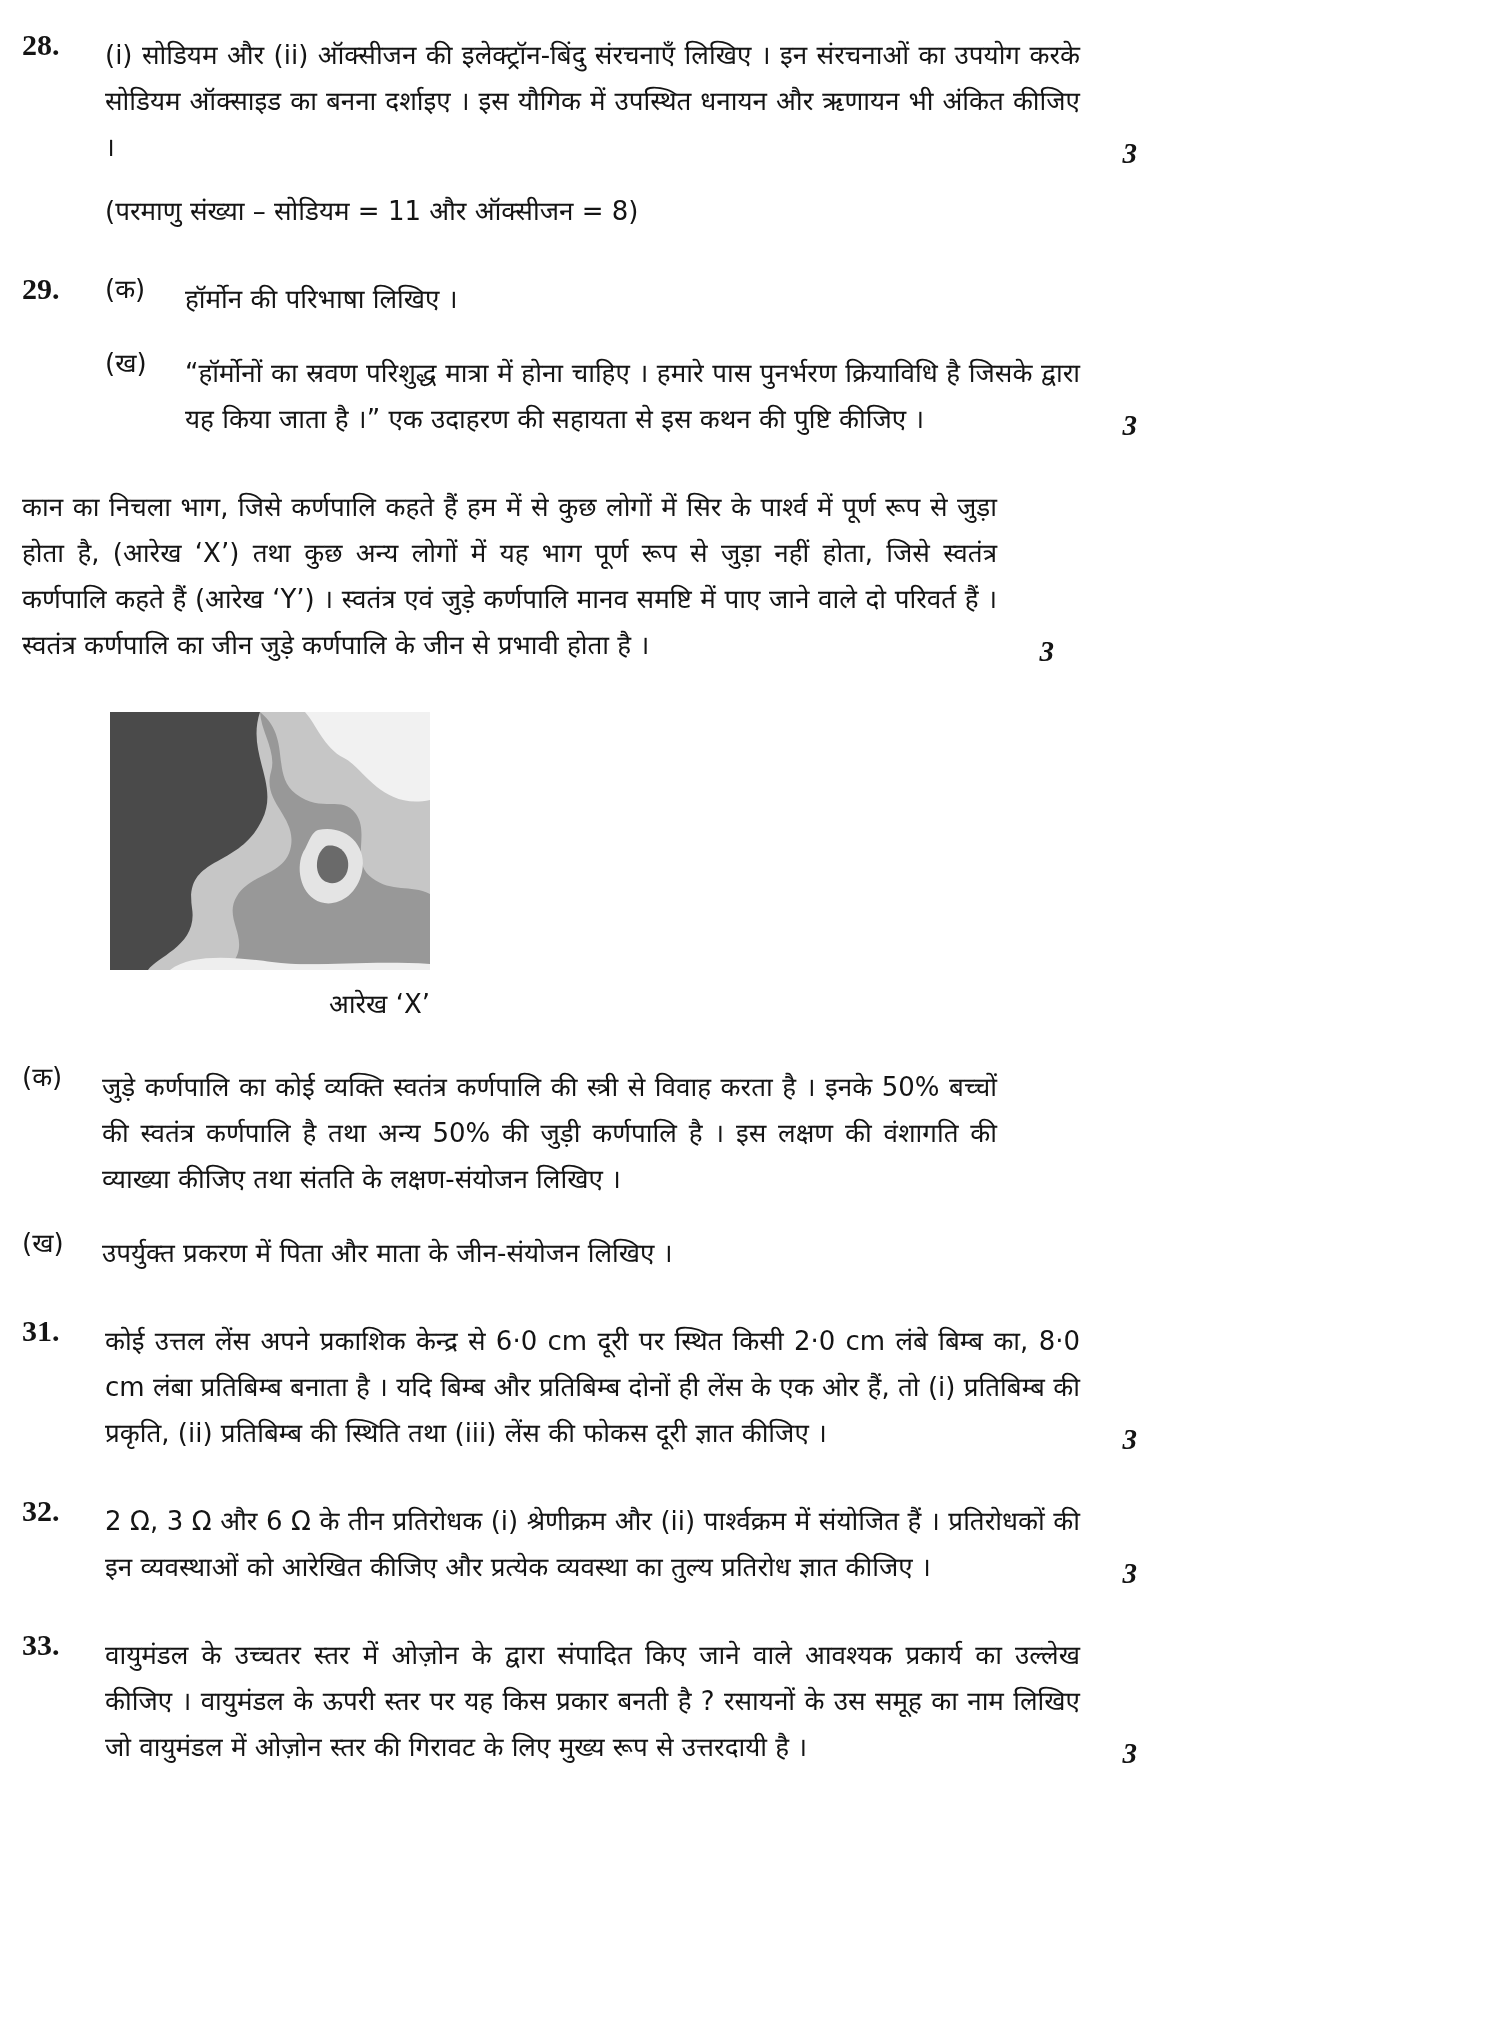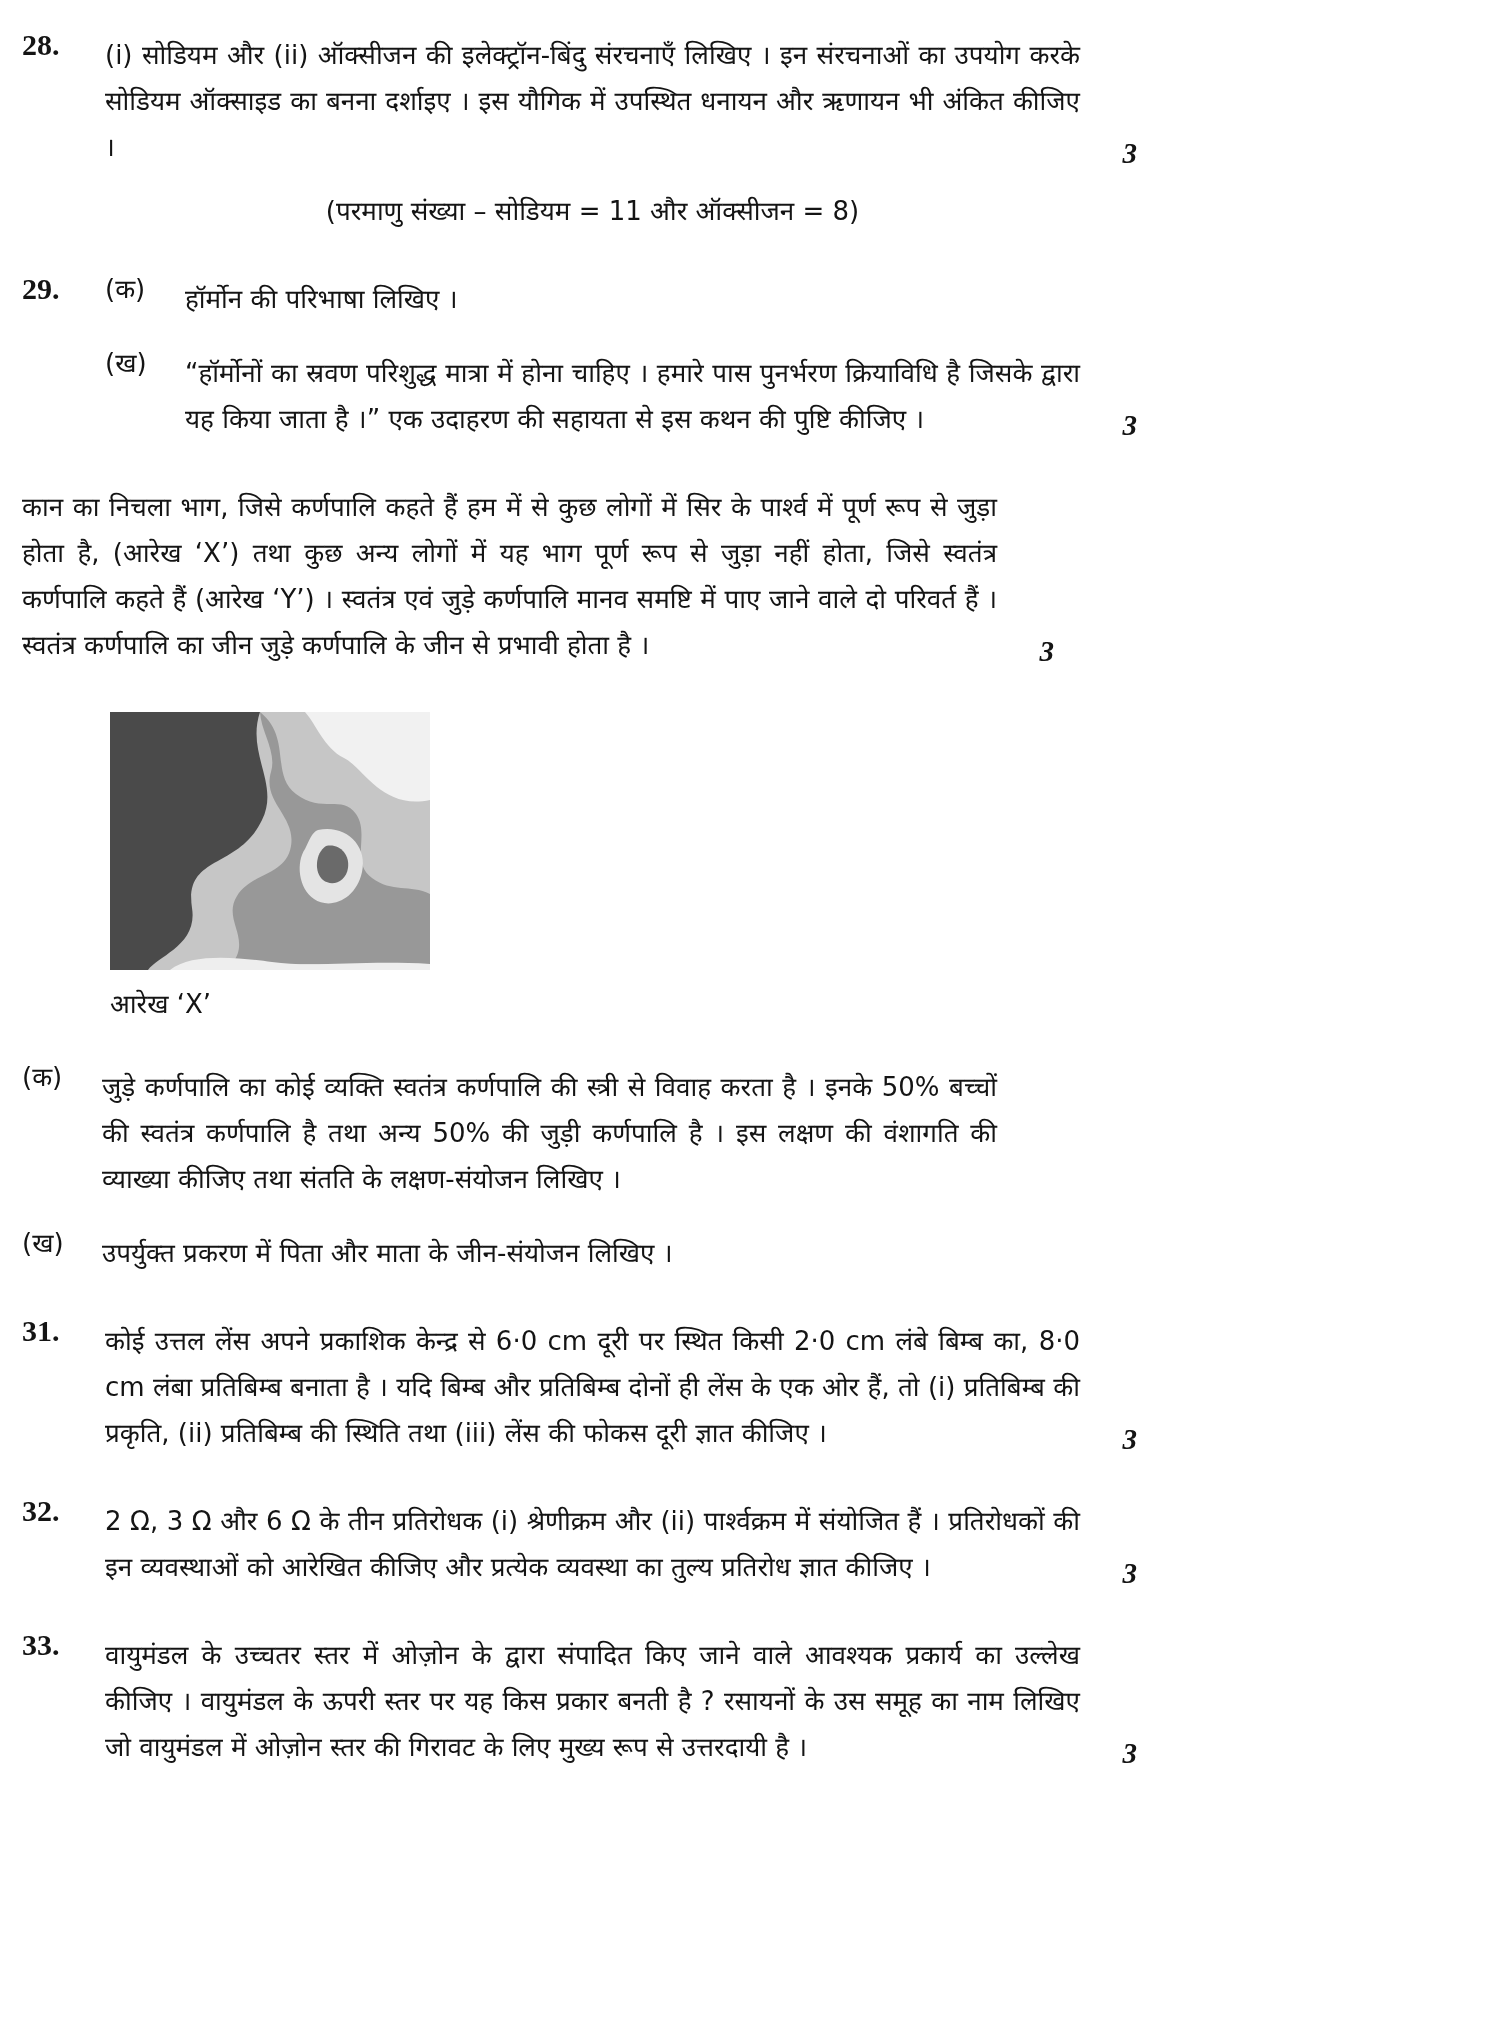--- a/index.html
+++ b/index.html
@@ -23,30 +23,30 @@
   }
   .qbody { width: 975px; flex: 0 0 975px; }
   .qrow { position: relative; }
   .qtext { text-align: justify; line-height: 46px; margin-top: 10px; }
   .marks {
     position: absolute; right: -57px; bottom: 2px;
     font-family: "Liberation Serif", serif;
     font-style: italic; font-weight: bold; font-size: 29px;
     line-height: 1;
   }
-  .qnote { margin-top: 18px; line-height: 46px; text-align: center; }
+  .qnote { margin-top: 18px; line-height: 46px; }
   .part { display: flex; margin-top: 18px; }
   .part.first { margin-top: 0; }
   .plabel { width: 80px; flex: 0 0 80px; line-height: 46px; }
   .pbody { width: 895px; flex: 0 0 895px; position: relative; }
   .figures { display: flex; align-items: flex-end; margin: 44px 0 6px 88px; }
   .fig-x { margin-right: 145px; }
   figure { display: block; }
   .ear-svg { display: block; }
-  .cap { text-align: left; margin-top: 14px; line-height: 40px; font-size: 26px; }
+  .cap { text-align: right; margin-top: 14px; line-height: 40px; font-size: 26px; }
   .parts-after-fig { margin-top: 30px; }
 </style>
 </head>
 <body>
 
 <div class="page">
 
   <div class="q">
     <div class="qnum">28.</div>
     <div class="qbody">

